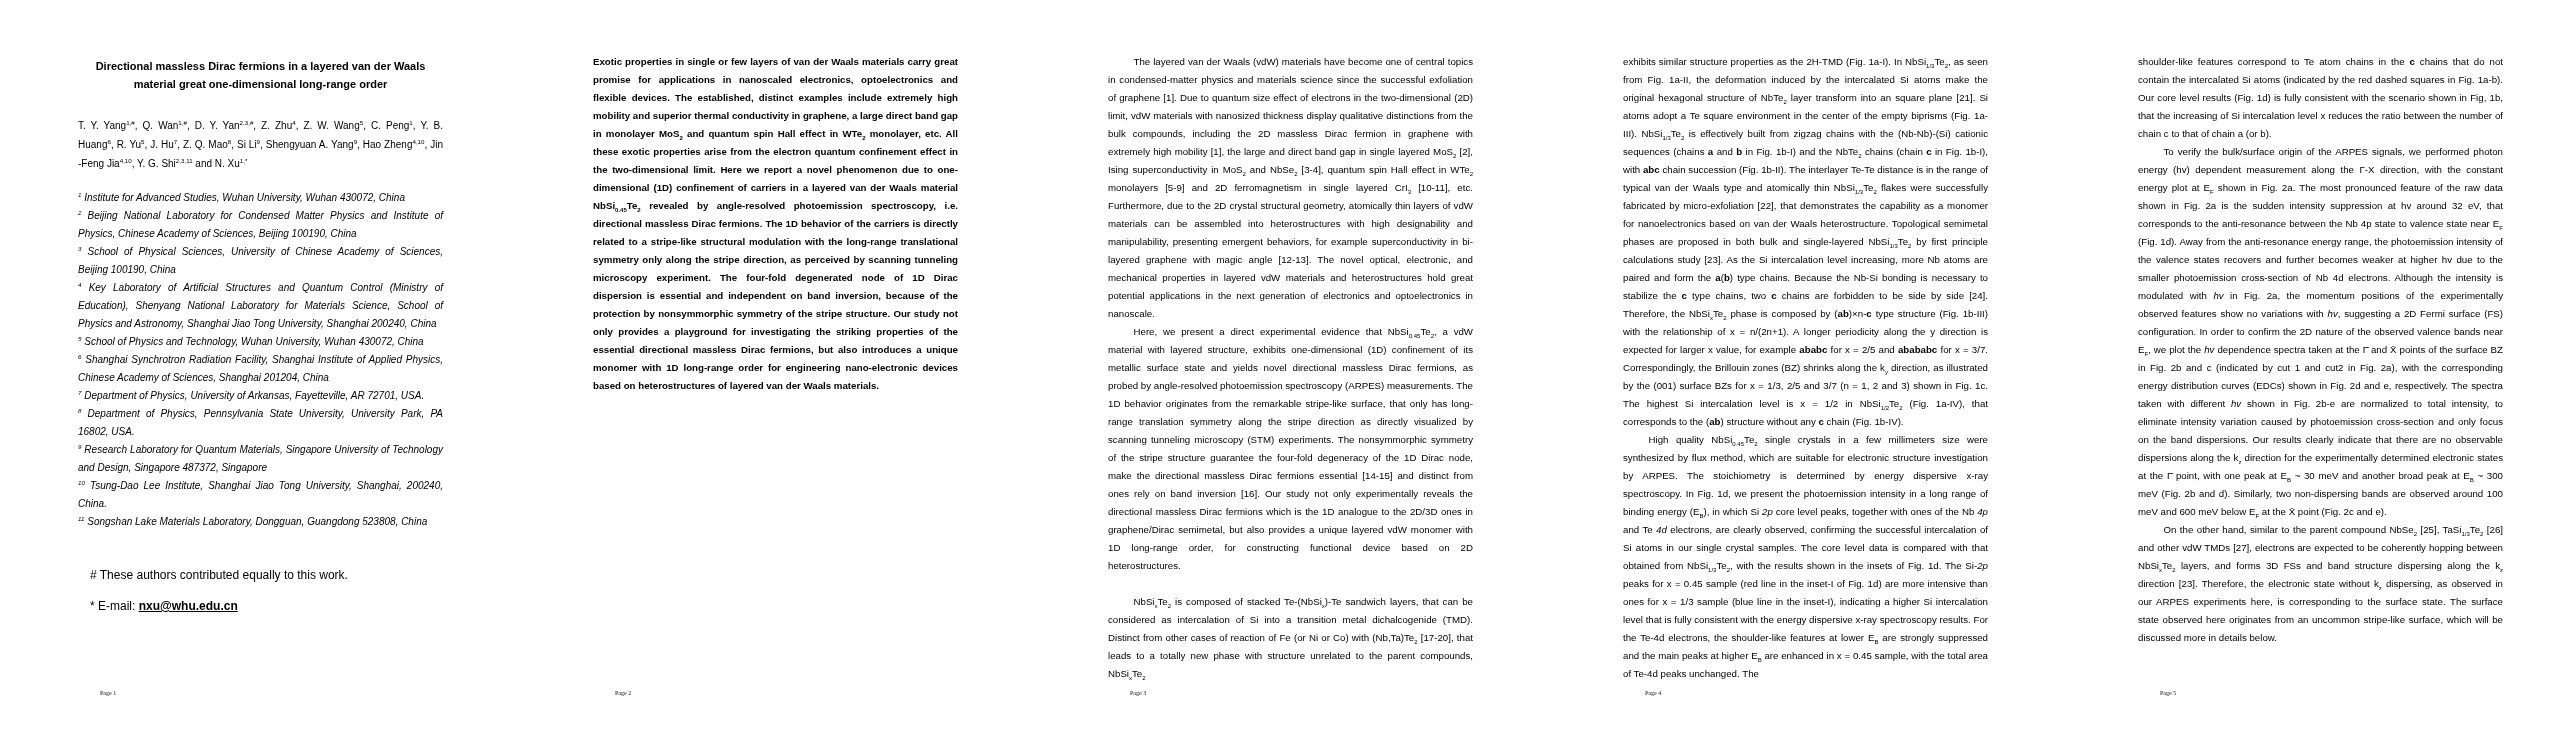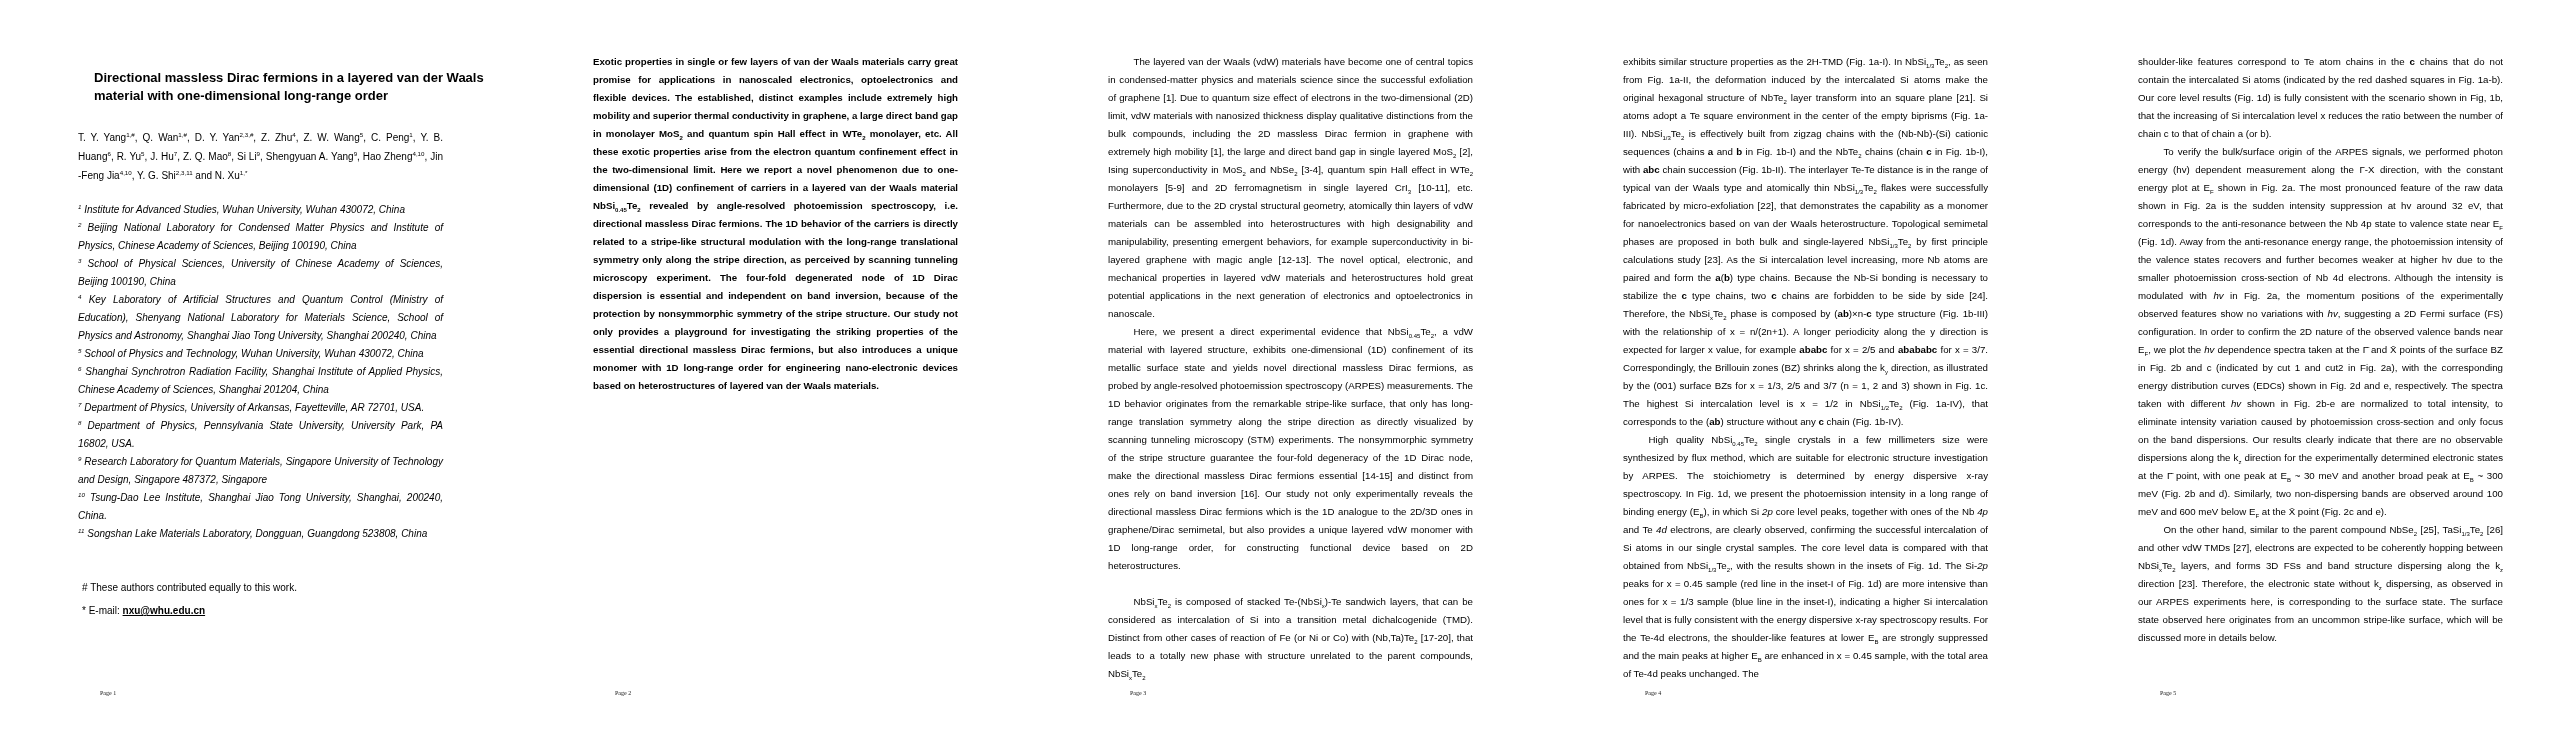--- a/index.html
+++ b/index.html
@@ -26,44 +26,45 @@
     box-sizing: border-box;
     padding: 53px 73px 0 78px;
     background: #ffffff;
     overflow: hidden;
     flex: 0 0 515px;
   }
   .content { width: 365px; }
 
   
   .title {
-    font-size: 13px;
+    font-size: 11px;
     font-weight: 700;
+    text-align: center;
     line-height: 18px;
-    margin: 16px;
+    margin: 4px;
   }
   .title .tline { white-space: nowrap; }
   .authors {
     margin: 23px 0 0 0;
     font-size: 10px;
     line-height: 19px;
     text-align: justify;
   }
   .affiliations { margin-top: 16px; }
   .affiliations p {
     margin: 0;
     font-style: italic;
     font-size: 10px;
     line-height: 18px;
     text-align: justify;
   }
   .footnotes { margin-top: 35px; }
   .footnotes p {
-    margin: 4px;
-    font-size: 10px;
+    margin: 12px;
+    font-size: 12px;
     line-height: 19px;
   }
   .email-link { text-decoration: underline; font-weight: bold; }
 
   
   .body-text p {
     margin: 0;
     font-size: 9.7px;
     line-height: 18px;
     text-align: justify;
@@ -86,21 +87,21 @@
 </style>
 </head>
 <body>
 
 <div class="canvas">
 
   <section class="page">
     <div class="content">
       <h1 class="title">
         <div class="tline">Directional massless Dirac fermions in a layered van der Waals</div>
-        <div class="tline">material with one-dimensional long-range order</div>
+        <div class="tline">material great one-dimensional long-range order</div>
       </h1>
       <p class="authors">T. Y. Yang<sup>1,#</sup>, Q. Wan<sup>1,#</sup>, D. Y. Yan<sup>2,3,#</sup>, Z. Zhu<sup>4</sup>, Z. W. Wang<sup>5</sup>, C. Peng<sup>1</sup>, Y. B. Huang<sup>6</sup>, R. Yu<sup>5</sup>, J. Hu<sup>7</sup>, Z. Q. Mao<sup>8</sup>, Si Li<sup>9</sup>, Shengyuan A. Yang<sup>9</sup>, Hao Zheng<sup>4,10</sup>, Jin -Feng Jia<sup>4,10</sup>, Y. G. Shi<sup>2,3,11</sup> and N. Xu<sup>1,*</sup></p>
       <div class="affiliations">
         <p><sup>1</sup> Institute for Advanced Studies, Wuhan University, Wuhan 430072, China</p>
         <p><sup>2</sup> Beijing National Laboratory for Condensed Matter Physics and Institute of Physics, Chinese Academy of Sciences, Beijing 100190, China</p>
         <p><sup>3</sup> School of Physical Sciences, University of Chinese Academy of Sciences, Beijing 100190, China</p>
         <p><sup>4</sup> Key Laboratory of Artificial Structures and Quantum Control (Ministry of Education), Shenyang National Laboratory for Materials Science, School of Physics and Astronomy, Shanghai Jiao Tong University, Shanghai 200240, China</p>
         <p><sup>5</sup> School of Physics and Technology, Wuhan University, Wuhan 430072, China</p>
         <p><sup>6</sup> Shanghai Synchrotron Radiation Facility, Shanghai Institute of Applied Physics, Chinese Academy of Sciences, Shanghai 201204, China</p>
         <p><sup>7</sup> Department of Physics, University of Arkansas, Fayetteville, AR 72701, USA.</p>

